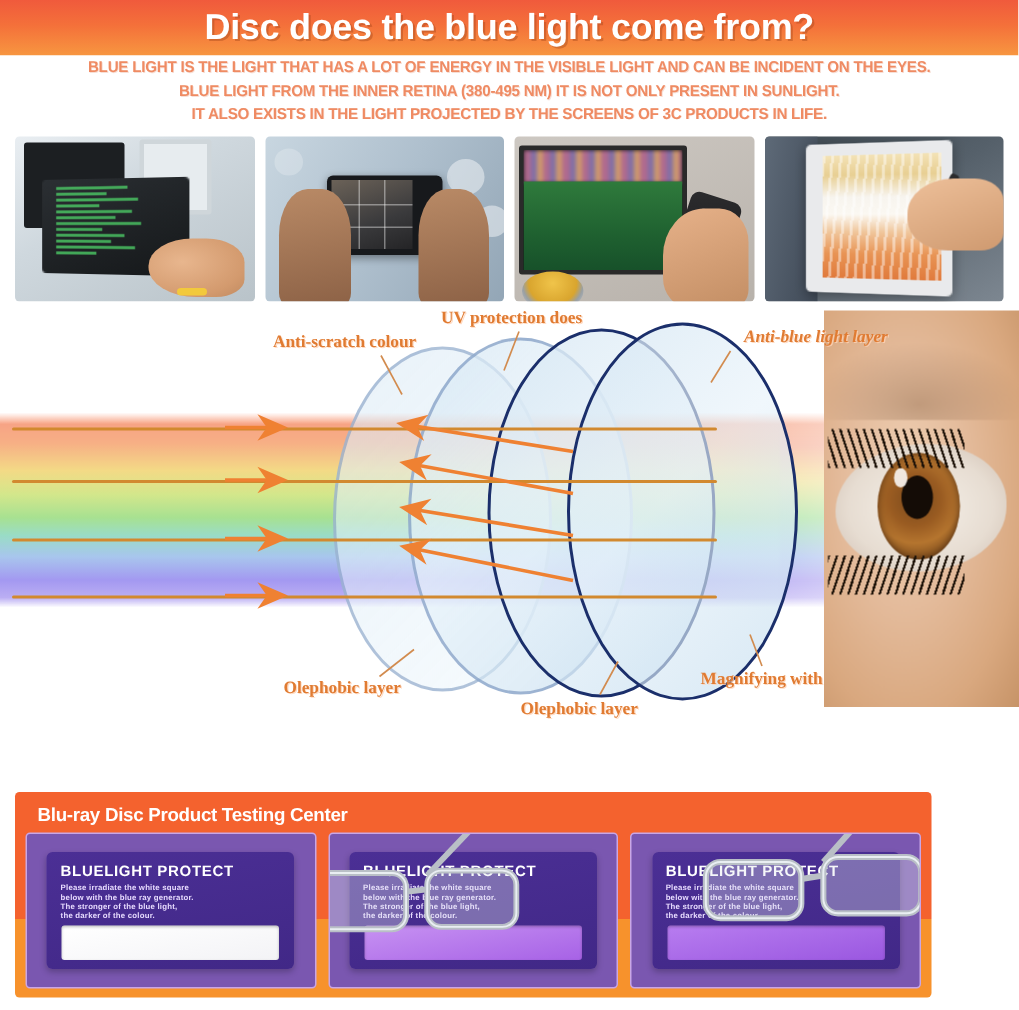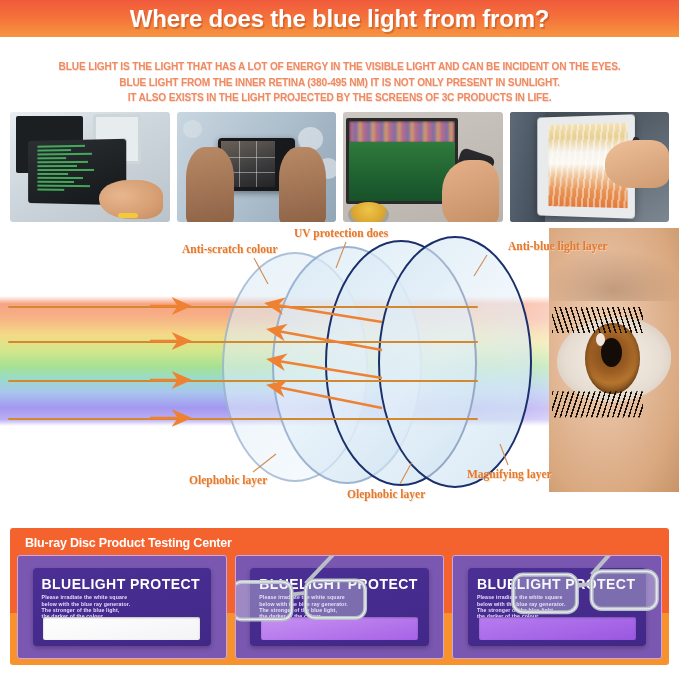--- a/index.html
+++ b/index.html
@@ -22,21 +22,21 @@
     font-size: 24px;
     font-weight: bold;
     letter-spacing: -0.2px;
     text-shadow: 1.5px 1.5px 0 rgba(150,60,20,0.35);
     white-space: nowrap;
   }
 
   
   .subtitle-block {
     width: 679px;
-    padding: 22px 0 6px 0;
+    padding: 1px 0 6px 0;
     text-align: center;
     background: #ffffff;
   }
   .subtitle-line {
     color: #ef8b63;
     font-size: 10.5px;
     font-weight: bold;
     line-height: 15.5px;
     letter-spacing: -0.15px;
     white-space: nowrap;
@@ -252,21 +252,21 @@
     position:absolute;
     font-family:"Liberation Serif", serif;
     font-weight:bold;
     color:#e07b32;
     font-size:11.5px;
     white-space:nowrap;
     text-shadow:0.8px 0.8px 0 rgba(255,210,180,.8);
   }
   .lbl-antiscratch { left:182px; top:21px; }
   .lbl-uv          { left:294px; top:5px;  }
-  .lbl-antiblue    { left:508px; top:18px; }
+  .lbl-antiblue    { left:496px; top:18px;font-style:italic; }
   .lbl-oleo1       { left:189px; top:252px; }
   .lbl-oleo2       { left:347px; top:266px; }
   .lbl-magnify     { left:467px; top:246px; }
 
   
   .eye-photo {
     position:absolute; right:0; top:6px; width:130px; height:264px;
     overflow:hidden;
     background: radial-gradient(ellipse at 42% 44%, #f0d2b6 0%, #e4bb9b 40%, #d9a87f 75%, #c79468 100%);
   }
@@ -296,21 +296,21 @@
   .eye-photo .lash-top, .eye-photo .lash-bot {
     position:absolute; left:2%; width:70%; height:10%;
     background: repeating-linear-gradient(72deg, #1d1208 0 1.5px, rgba(0,0,0,0) 1.5px 5px);
   }
   .eye-photo .lash-top { top:30%; }
   .eye-photo .lash-bot { top:62%; transform:scaleY(-1); }
 
   
   .test-section {
     position:absolute; left:10px; top:528px;
-    width:659px; height:137px;
+    width:611px; height:137px;
     background: linear-gradient(180deg,#f4622e 0%, #f4622e 62%, #f7922c 62%, #f7922c 100%);
     border-radius:3px;
     padding: 4px 7px 7px 7px;
   }
   .test-title {
     color:#ffffff; font-size:12.5px; font-weight:bold;
     padding:4px 0 5px 8px; letter-spacing:-0.2px;
   }
   .test-row { display:flex; gap:8px; height:104px; }
   .test-panel {
@@ -321,21 +321,21 @@
     overflow:hidden;
   }
   .test-card {
     position:absolute; left:7%; top:12%; width:86%; height:76%;
     background: linear-gradient(170deg,#4b2f95 0%, #412887 100%);
     border-radius:4px;
     padding:8px 9px;
     box-shadow: 0 2px 4px rgba(0,0,0,.25);
   }
   .card-title {
-    color:#ffffff; font-size:14px; font-weight:bold;
+    color:#ffffff; font-size:10px; font-weight:bold;
     letter-spacing:.45px; margin-bottom:2px;
   }
   .card-body {
     color:#e8dcff; font-size:5.2px; font-weight:bold;
     line-height:6.4px; letter-spacing:.15px;
   }
   .card-swatch {
     position:absolute; left:6%; bottom:7%; width:88%; height:30%;
     border-radius:2px;
     box-shadow: inset 0 1px 2px rgba(0,0,0,.25);
@@ -346,21 +346,21 @@
 
   
   .glasses { position:absolute; pointer-events:none; }
   .g2 { left:-14%; top:-10%; width:86%; height:92%; }
   .g3 { left:16%;  top:-14%; width:96%; height:96%; }
 </style>
 </head>
 <body>
 
 <div class="header-banner">
-  <div class="header-title">Where does the blue light from from?</div>
+  <div class="header-title">Disc does the blue light come from?</div>
 </div>
 
 <div class="subtitle-block">
   <div class="subtitle-line">BLUE LIGHT IS THE LIGHT THAT HAS A LOT OF ENERGY  IN THE VISIBLE LIGHT AND CAN BE INCIDENT ON THE EYES.</div>
   <div class="subtitle-line">BLUE LIGHT FROM THE INNER RETINA (380-495 NM)  IT IS NOT ONLY PRESENT IN SUNLIGHT.</div>
   <div class="subtitle-line">IT ALSO EXISTS IN THE LIGHT PROJECTED BY THE SCREENS OF 3C PRODUCTS IN LIFE.</div>
 </div>
 
 <div class="photo-strip">
 
@@ -485,21 +485,21 @@
     <div class="glint"></div>
     <div class="lash-top"></div>
     <div class="lash-bot"></div>
   </div>
 
   <div class="dlabel lbl-antiscratch">Anti-scratch colour</div>
   <div class="dlabel lbl-uv">UV protection does</div>
   <div class="dlabel lbl-antiblue">Anti-blue light layer</div>
   <div class="dlabel lbl-oleo1">Olephobic layer</div>
   <div class="dlabel lbl-oleo2">Olephobic layer</div>
-  <div class="dlabel lbl-magnify">Magnifying layer</div>
+  <div class="dlabel lbl-magnify">Magnifying with</div>
 
 </div>
 
 <div class="test-section">
   <div class="test-title">Blu-ray Disc Product Testing Center</div>
 
   <div class="test-row">
 
     <div class="test-panel">
       <div class="test-card">

